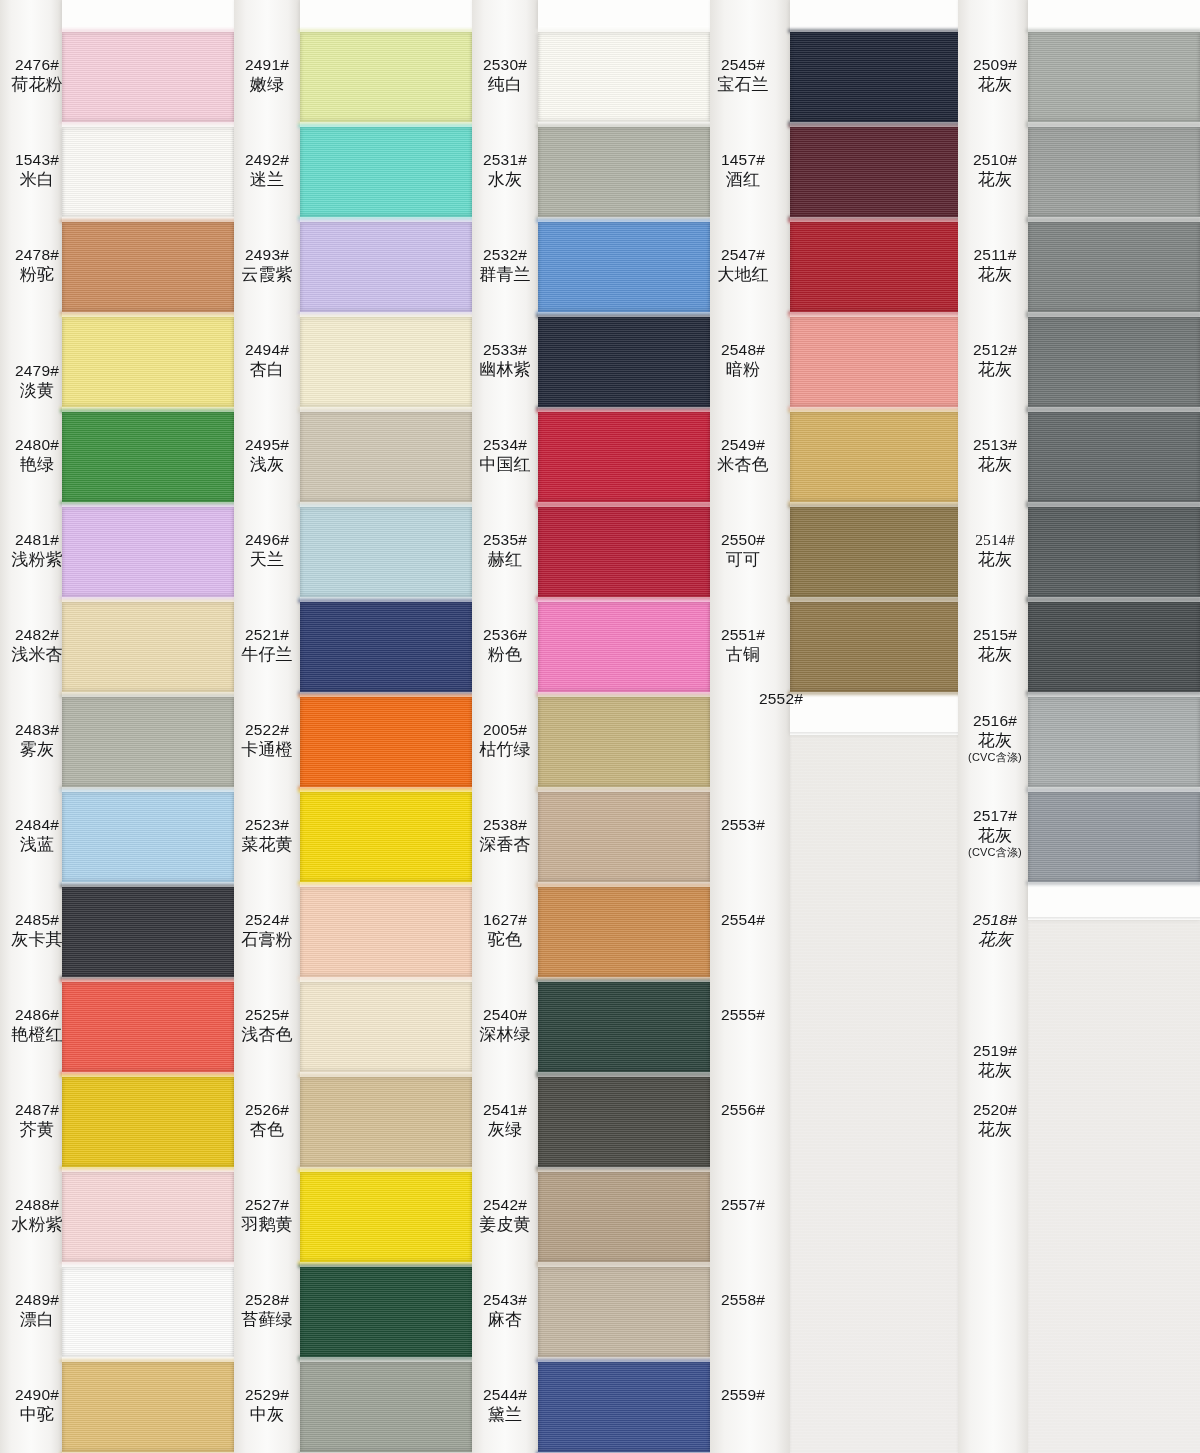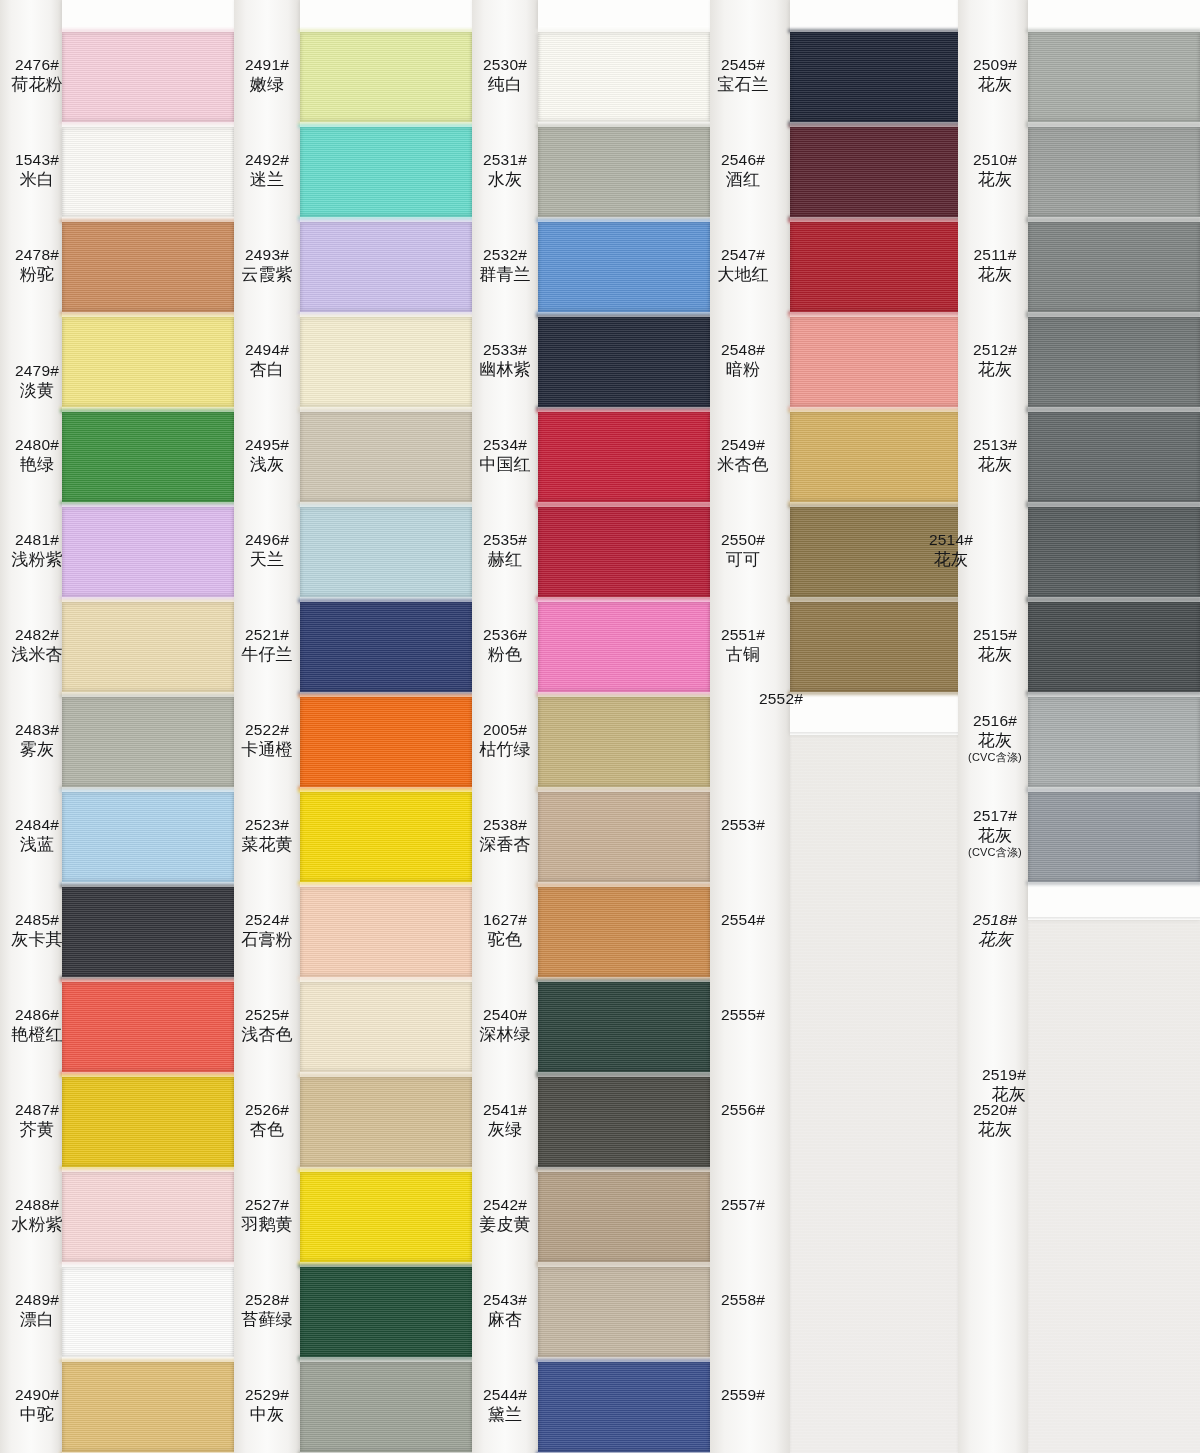--- a/index.html
+++ b/index.html
@@ -452,21 +452,21 @@
       </div>
       <div class="lbl" style="left: 714px; width: 58px; top: 56px;">
         <span class="code">2545#</span>
         <span class="name">宝石兰</span>
       </div>
       <div class="swatch" title="2546# 酒红" style="left: 790px; width: 172px; top: 127px; height: 90px; background-color: rgb(89, 36, 47);">
         <div class="edge-top" style="background-color: rgb(89, 36, 47);"></div>
         <div class="edge-bot" style="background-color: rgb(89, 36, 47);"></div>
       </div>
       <div class="lbl" style="left: 714px; width: 58px; top: 151px;">
-        <span class="code">2546#</span>
+        <span class="code">1457#</span>
         <span class="name">酒红</span>
       </div>
       <div class="swatch" title="2547# 大地红" style="left: 790px; width: 172px; top: 222px; height: 90px; background-color: rgb(174, 31, 44);">
         <div class="edge-top" style="background-color: rgb(174, 31, 44);"></div>
         <div class="edge-bot" style="background-color: rgb(174, 31, 44);"></div>
       </div>
       <div class="lbl" style="left: 714px; width: 58px; top: 246px;">
         <span class="code">2547#</span>
         <span class="name">大地红</span>
       </div>
@@ -567,21 +567,21 @@
         <div class="edge-bot" style="background-color: rgb(99, 105, 106);"></div>
       </div>
       <div class="lbl" style="left: 964px; width: 62px; top: 436px;">
         <span class="code">2513#</span>
         <span class="name">花灰</span>
       </div>
       <div class="swatch" title="2514# 花灰" style="left: 1028px; width: 172px; top: 507px; height: 90px; background-color: rgb(85, 91, 92);">
         <div class="edge-top" style="background-color: rgb(85, 91, 92);"></div>
         <div class="edge-bot" style="background-color: rgb(85, 91, 92);"></div>
       </div>
-      <div class="lbl" style="left: 920px; width: 62px; top: 531px;">
+      <div class="lbl" style="left: 964px; width: 62px; top: 531px; font-family: Liberation Serif, serif;">
         <span class="code">2514#</span>
         <span class="name">花灰</span>
       </div>
       <div class="swatch" title="2515# 花灰" style="left: 1028px; width: 172px; top: 602px; height: 90px; background-color: rgb(70, 75, 77);">
         <div class="edge-top" style="background-color: rgb(70, 75, 77);"></div>
         <div class="edge-bot" style="background-color: rgb(70, 75, 77);"></div>
       </div>
       <div class="lbl" style="left: 964px; width: 62px; top: 626px;">
         <span class="code">2515#</span>
         <span class="name">花灰</span>
@@ -601,21 +601,21 @@
       </div>
       <div class="lbl" style="left: 964px; width: 62px; top: 807px;">
         <span class="code">2517#</span>
         <span class="name">花灰</span>
         <span class="note">(CVC含涤)</span>
       </div>
       <div class="lbl" style="left: 964px; width: 62px; top: 911px; font-style: italic;">
         <span class="code">2518#</span>
         <span class="name">花灰</span>
       </div>
-      <div class="lbl" style="left: 964px; width: 62px; top: 1066px; text-align: right;">
+      <div class="lbl" style="left: 964px; width: 62px; top: 1042px;">
         <span class="code">2519#</span>
         <span class="name">花灰</span>
       </div>
       <div class="lbl" style="left: 964px; width: 62px; top: 1101px;">
         <span class="code">2520#</span>
         <span class="name">花灰</span>
       </div>
     </div>
   </div>
 

